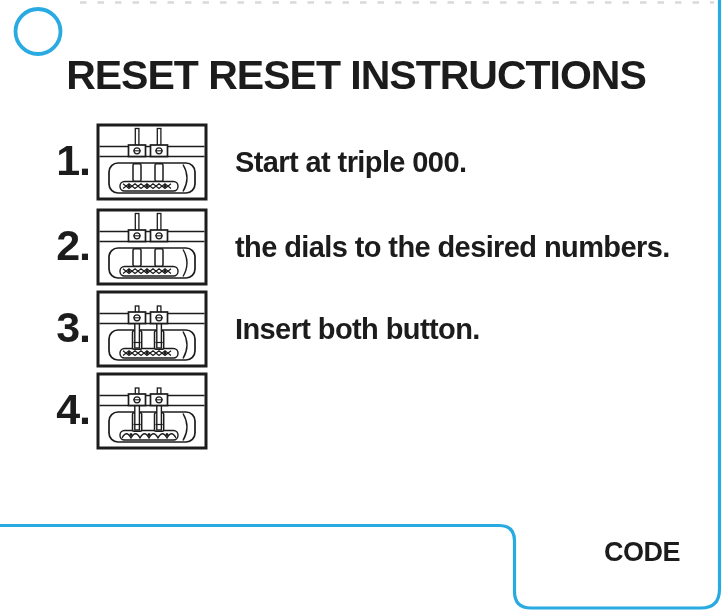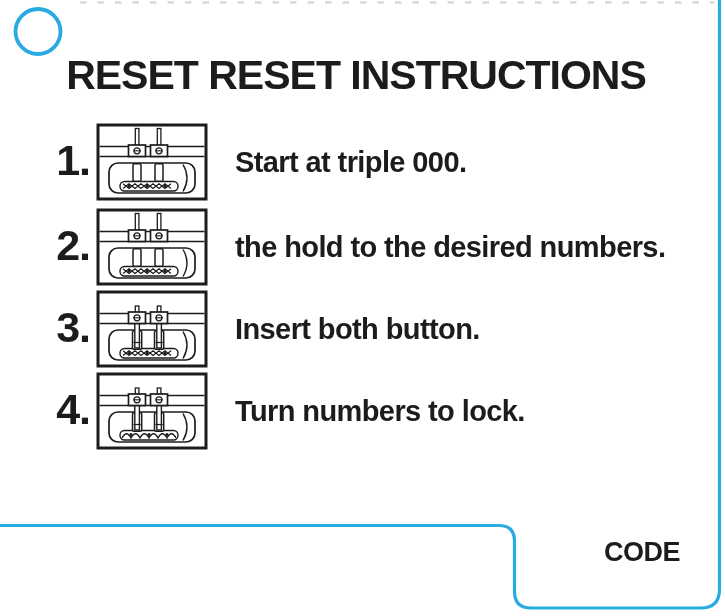--- a/index.html
+++ b/index.html
@@ -126,21 +126,21 @@
         <rect class="ink" x="61.3" y="5.5" width="3.6" height="17" fill="#fff" stroke-width="1.3"></rect>
         <rect class="ink" x="32.5" y="22" width="17" height="11.5" fill="#fff" stroke-width="1.7"></rect>
         <rect class="ink" x="54.5" y="22" width="17" height="11.5" fill="#fff" stroke-width="1.7"></rect>
         <circle class="ink" cx="41" cy="27.8" r="3" fill="none" stroke-width="1.2"></circle>
         <circle class="ink" cx="63" cy="27.8" r="3" fill="none" stroke-width="1.2"></circle>
         <line class="ink" x1="37.2" y1="27.8" x2="44.8" y2="27.8" stroke-width="1.1"></line>
         <line class="ink" x1="59.2" y1="27.8" x2="66.8" y2="27.8" stroke-width="1.1"></line>
       </svg>
     </div>
     <div class="txt">
-      <span class="line">the hold to the desired numbers.</span>
+      <span class="line">the dials to the desired numbers.</span>
     </div>
   </div>
 
   <div class="step" style="top:290px">
     <div class="num">3.</div>
     <div class="lock-box">
       <svg viewBox="0 0 112 78">
         <rect class="ink" x="2" y="2" width="108" height="74" fill="#fff" stroke-width="3"></rect>
         <line class="ink" x1="3.5" y1="23.5" x2="108.5" y2="23.5" stroke-width="1.7"></line>
         <line class="ink" x1="3.5" y1="33.5" x2="108.5" y2="33.5" stroke-width="1.7"></line>
@@ -197,23 +197,19 @@
         <rect class="ink" x="39.3" y="16" width="3.6" height="6.5" fill="#fff" stroke-width="1.3"></rect>
         <rect class="ink" x="61.3" y="16" width="3.6" height="6.5" fill="#fff" stroke-width="1.3"></rect>
         <rect class="ink" x="32.5" y="22" width="17" height="11.5" fill="#fff" stroke-width="1.7"></rect>
         <rect class="ink" x="54.5" y="22" width="17" height="11.5" fill="#fff" stroke-width="1.7"></rect>
         <circle class="ink" cx="41" cy="27.8" r="3" fill="none" stroke-width="1.2"></circle>
         <circle class="ink" cx="63" cy="27.8" r="3" fill="none" stroke-width="1.2"></circle>
         <line class="ink" x1="37.2" y1="27.8" x2="44.8" y2="27.8" stroke-width="1.1"></line>
         <line class="ink" x1="59.2" y1="27.8" x2="66.8" y2="27.8" stroke-width="1.1"></line>
       </svg>
     </div>
-    <div class="txt">
-      <span class="line">Turn numbers to lock.</span>
-      <span class="line"></span>
-    </div>
   </div>
 
   <div class="brand">
     <span>CODE</span>
   </div>
 
 </div>
 
 </body></html>

